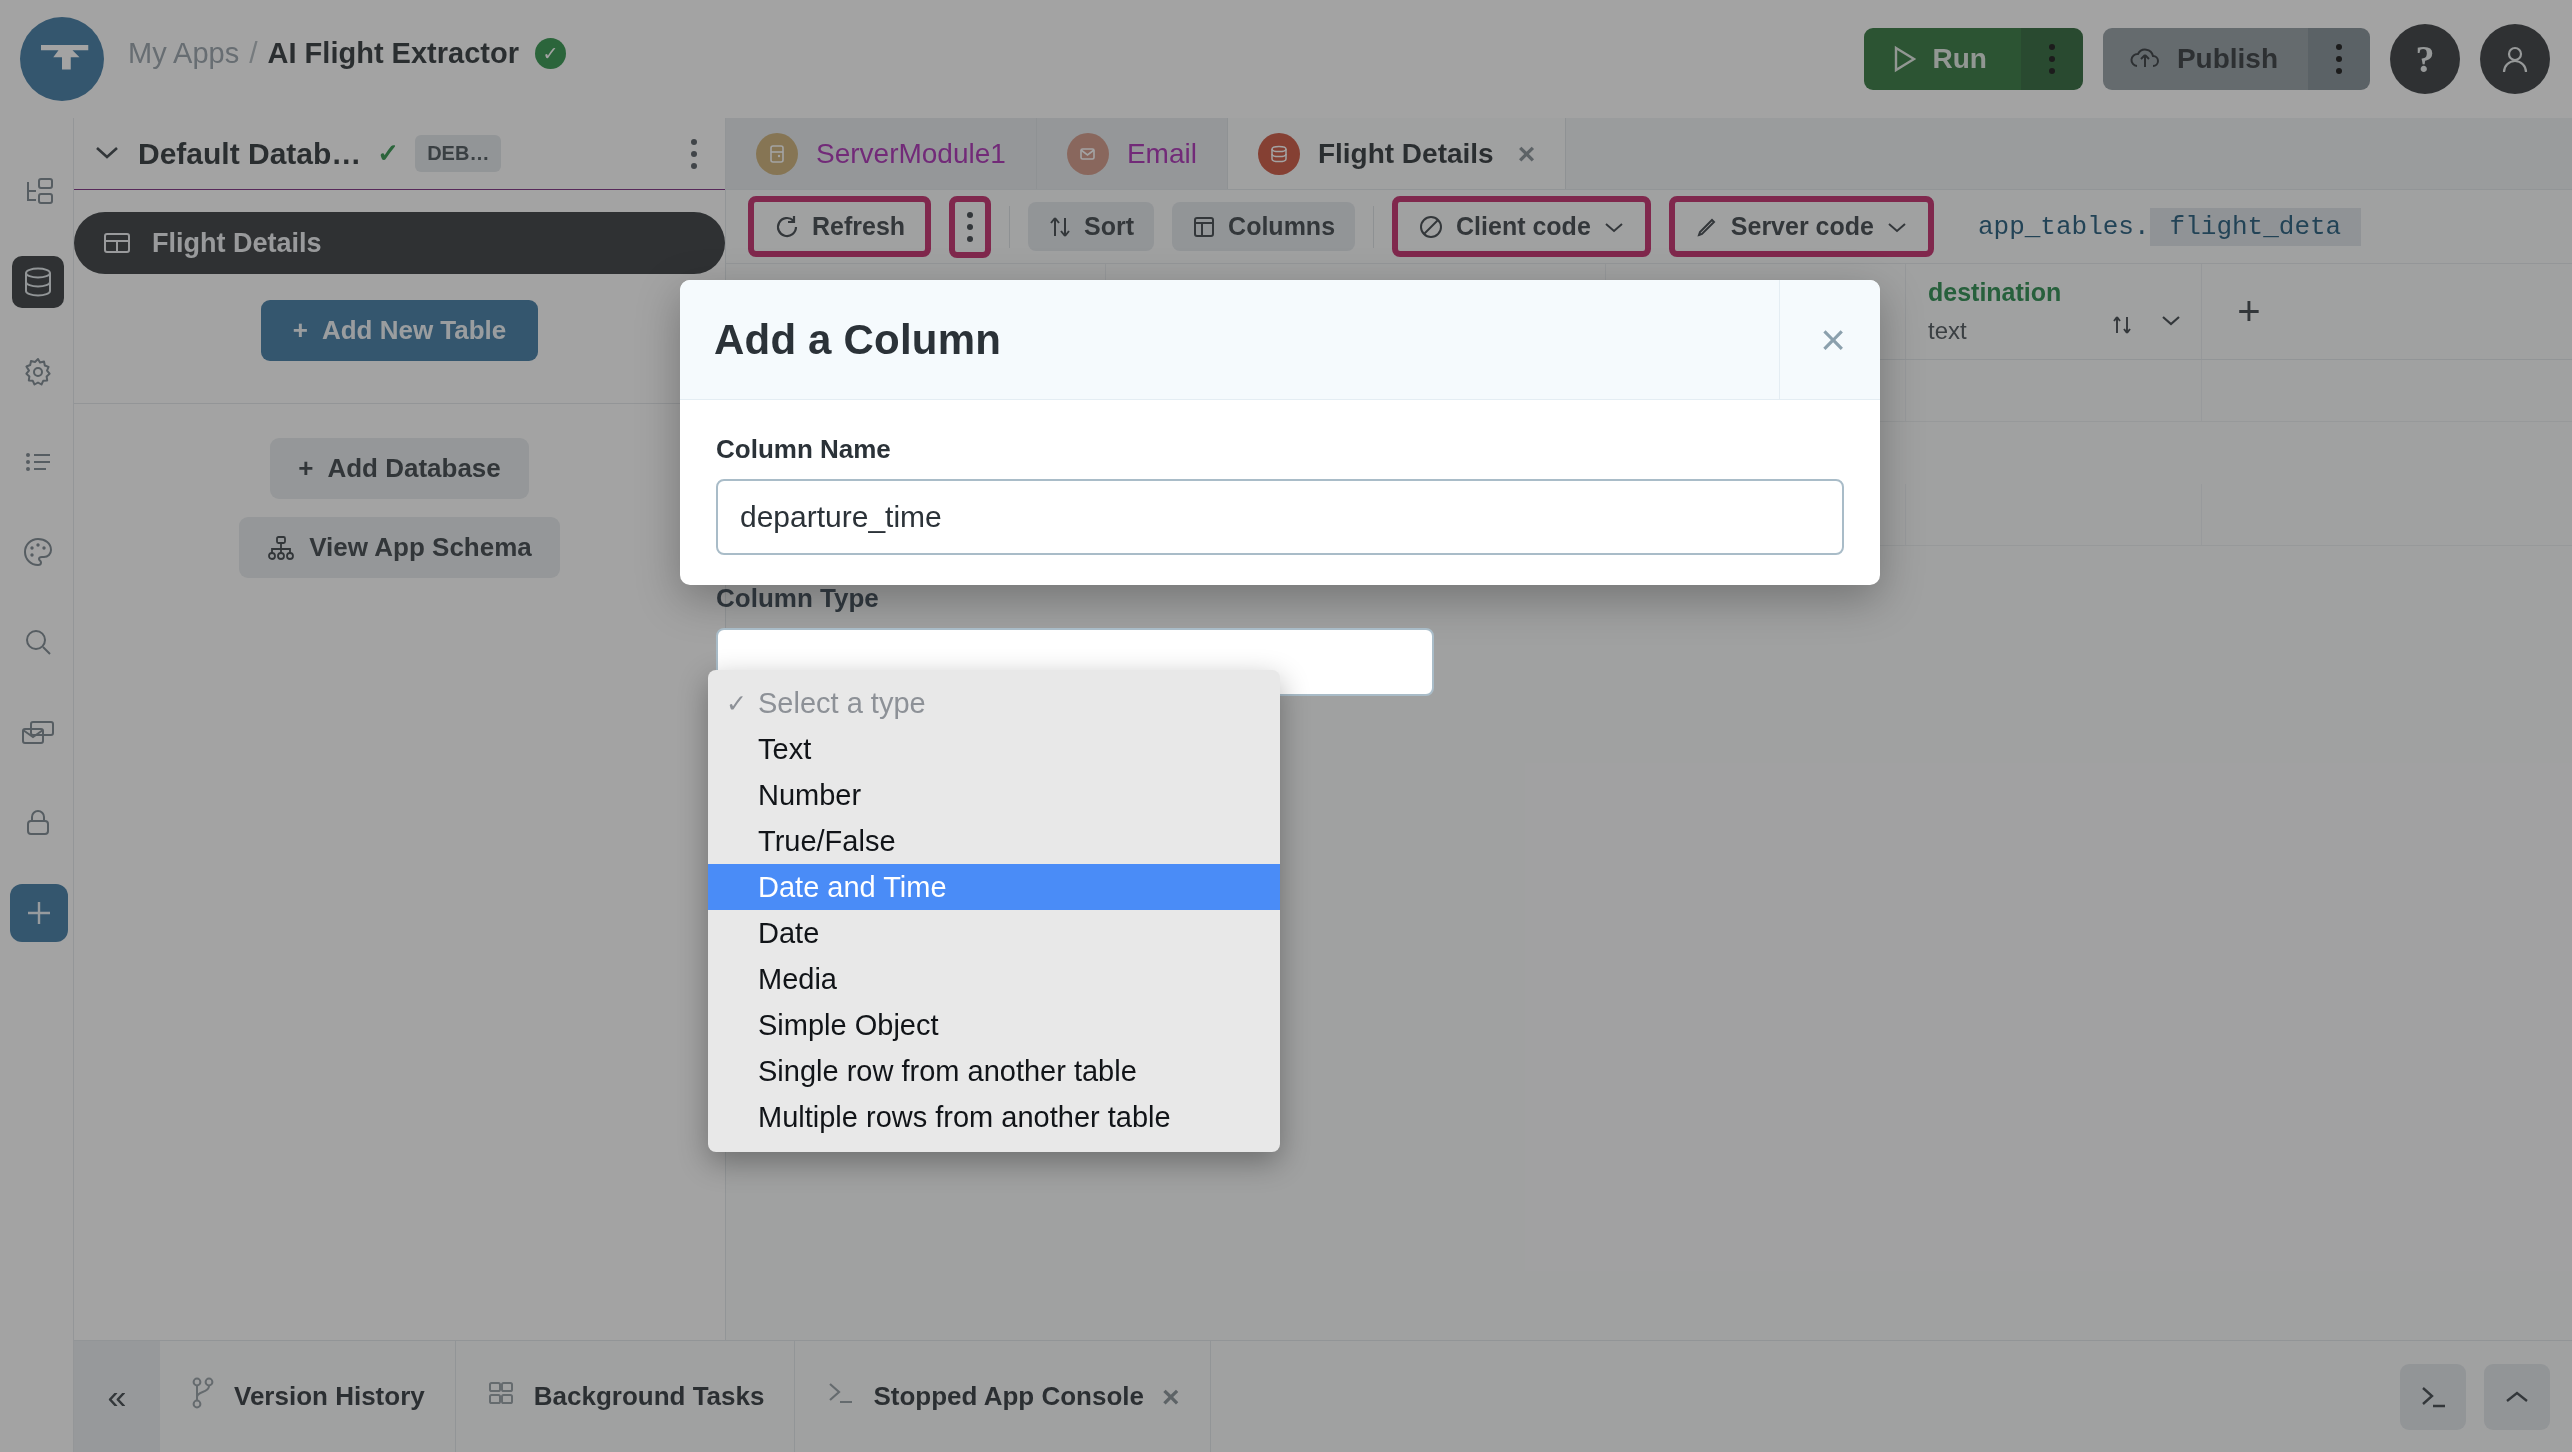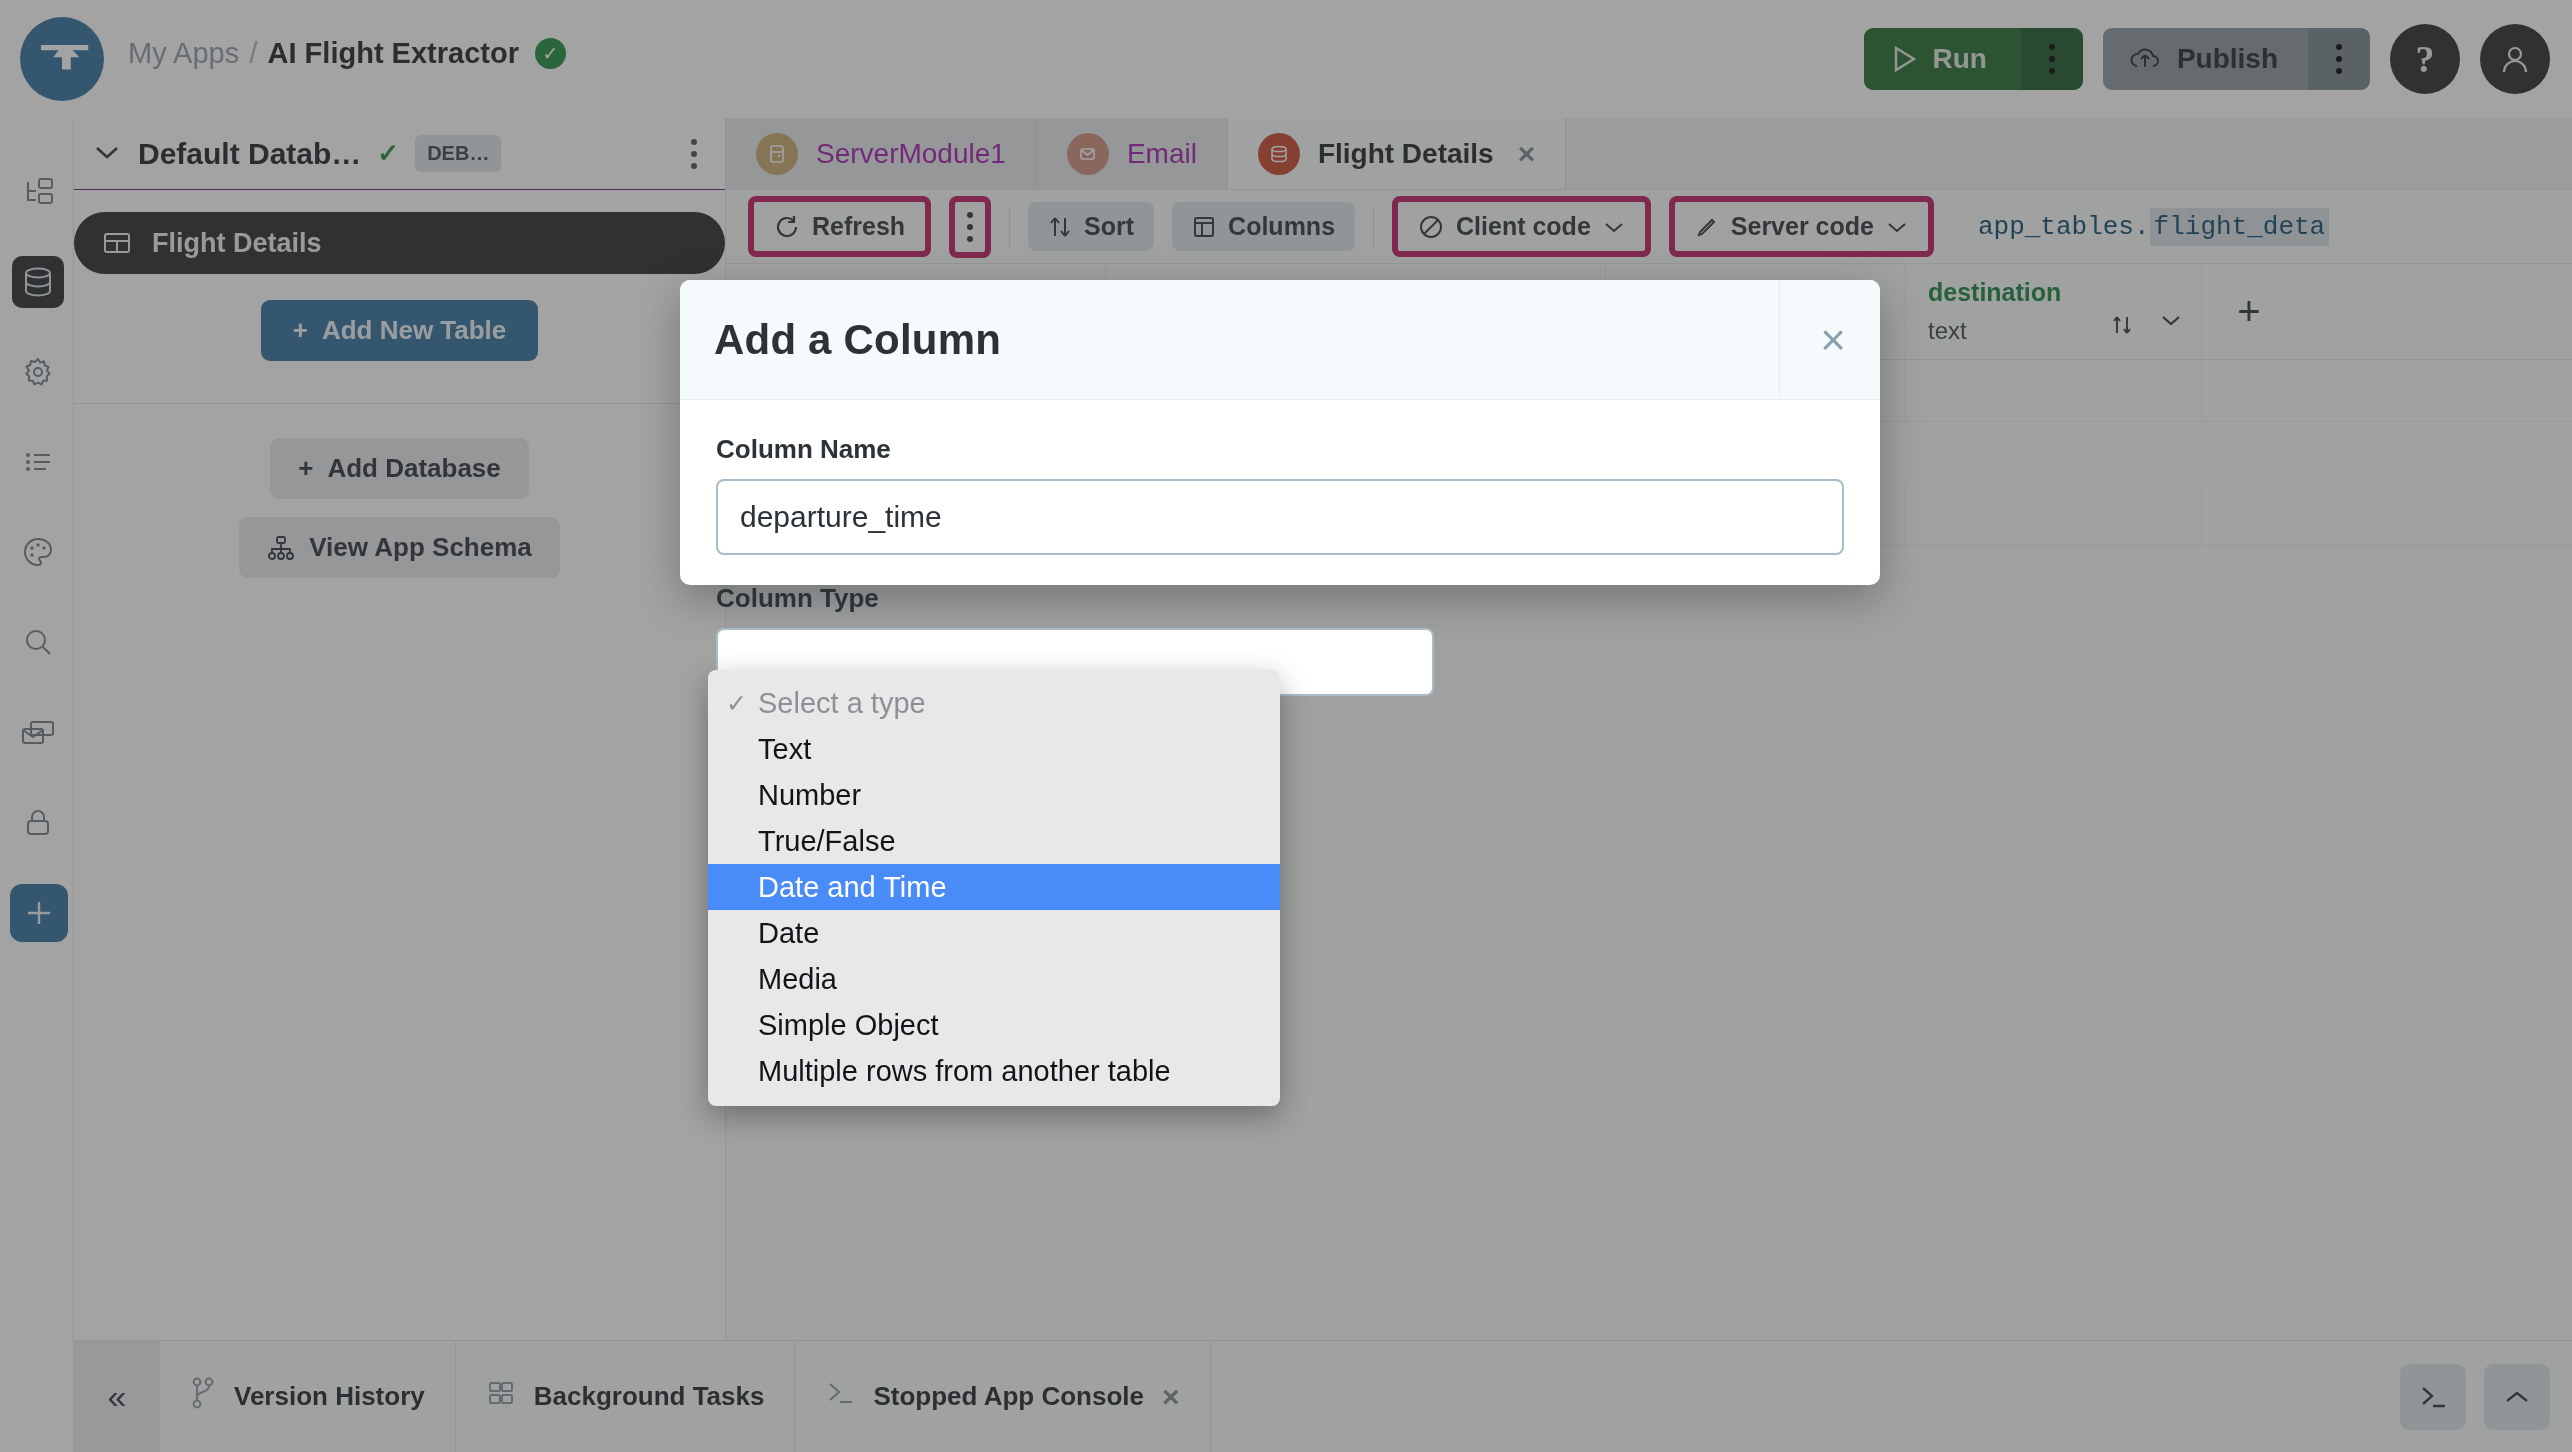--- a/index.html
+++ b/index.html
@@ -128,21 +128,21 @@
     border-bottom: 1px solid #e2e7ea; background:#fafbfc;
   }
   .tbtn {
     display: inline-flex; align-items: center; gap: 12px; font-size: 25px; font-weight: 700;
     color: #2c343a; padding: 10px 20px; border-radius: 8px;
   }
   .tbtn.outline { border: 6px solid #be185d; }
   .tbtn.fill { background: #dfe5e9; }
   .tb-sep { width: 1px; height: 42px; background: #d7dde1; }
   .code-ref { font-family: "Liberation Mono", monospace; font-size: 26px; color: #0c4a6e; margin-left: 26px; display:flex; align-items:center;}
-  .code-chip { background: #dbe1e6; padding: 4px 4px; border-radius: 0; }
+  .code-chip { background: #dbe1e6; padding: 4px 20px; border-radius: 0; }
 
   
   .dt-head { display: flex; height: 96px; border-bottom: 1px solid #dfe4e8; background:#fafbfc; }
   .dt-col { border-right: 1px solid #e6eaee; padding: 14px 22px; position: relative; }
   .dt-col .cname { font-size: 25px; font-weight: 700; color: #15803d; }
   .dt-col .ctype { font-size: 24px; color: #3b444b; margin-top: 10px; }
   .dt-col .cicons { position: absolute; right: 18px; bottom: 18px; display: flex; gap: 26px; color:#2c343a; }
   .dt-plus { width: 94px; display: flex; align-items: center; justify-content: center; font-size: 40px; color:#2c343a;}
   .dt-row { display: flex; height: 62px; border-bottom: 1px solid #e8ecef; }
   .dt-cell { border-right: 1px solid #eaeef1; }
@@ -625,17 +625,21 @@
     <div class="dd-item">
       <span class="dd-check"></span>
       <span class="dd-label">Media</span>
     </div>
     <div class="dd-item">
       <span class="dd-check"></span>
       <span class="dd-label">Simple Object</span>
     </div>
     <div class="dd-item">
       <span class="dd-check"></span>
+      <span class="dd-label">Single row from another table</span>
+    </div>
+    <div class="dd-item">
+      <span class="dd-check"></span>
       <span class="dd-label">Multiple rows from another table</span>
     </div>
   </div>
 
 </div>
 
 </body></html>

